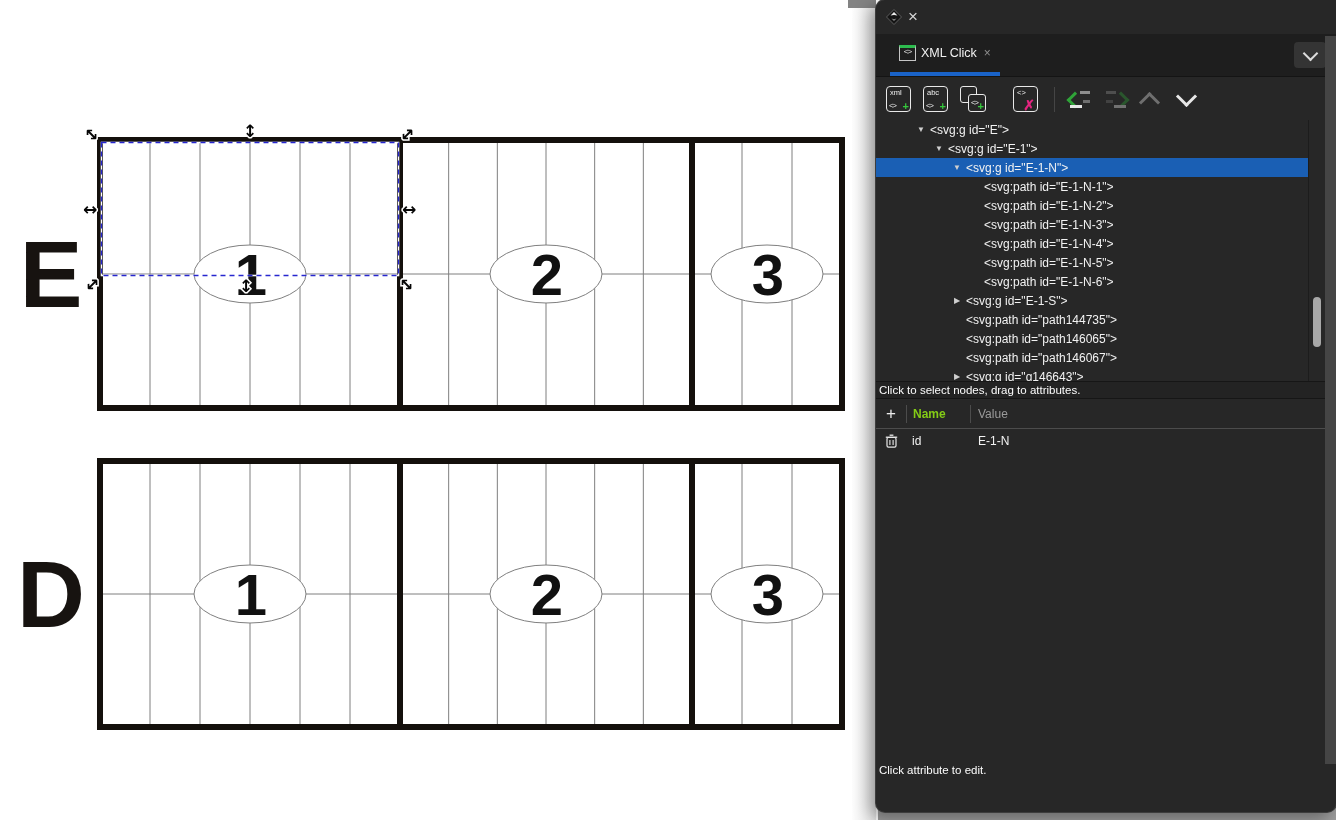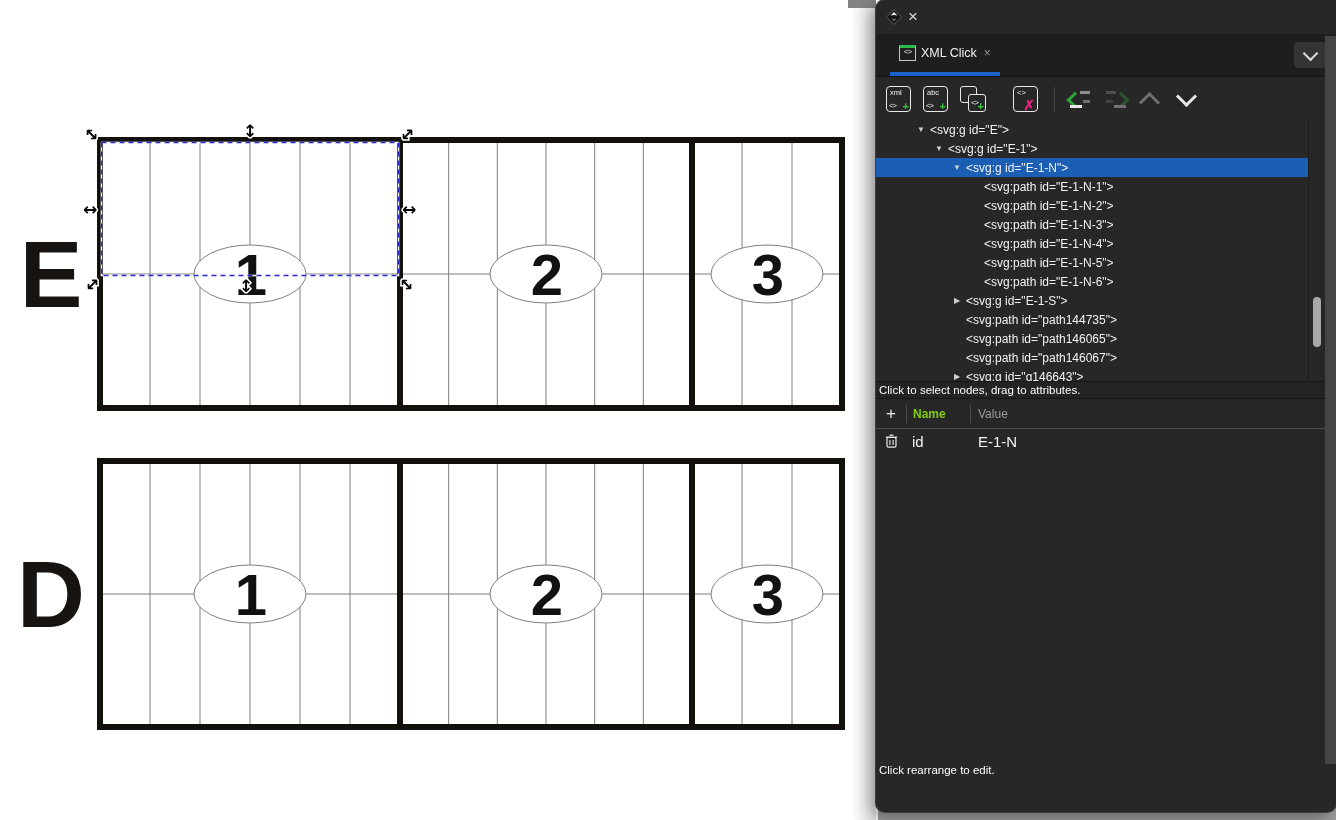--- a/index.html
+++ b/index.html
@@ -75,21 +75,21 @@
           font-size:11.5px;color:#fcfcfc;box-sizing:border-box}
   .status b,.edit-hint b{font-weight:normal}
 
   .attr-header{position:absolute;left:0;top:400px;width:449px;height:29px;display:flex;align-items:center;
                border-bottom:1px solid #4c4c4c;box-sizing:border-box}
   .add-btn{width:30px;text-align:center;font-size:17px;color:#ececec;flex:none}
   .vsep{width:1px;height:18px;background:#4c4c4c;flex:none}
   .h-name{width:57px;padding-left:6px;font-size:12px;font-weight:600;color:#84cc16;flex:none}
   .h-value{padding-left:7px;font-size:12px;font-weight:400;color:#9a9a9a}
   .attr-row{position:absolute;left:0;top:429px;width:449px;height:24px;display:flex;align-items:center;
-            font-size:15px;color:#f2f2f2}
+            font-size:12px;color:#f2f2f2}
   .trash-cell{width:30px;display:flex;justify-content:center;flex:none}
   .a-name{width:58px;padding-left:6px;flex:none}
   .a-value{padding-left:8px}
 
   .edit-hint{position:absolute;left:3px;top:764px;font-size:11.5px;color:#fcfcfc}
   .footer{position:absolute;left:3px;right:6px;top:784px;height:26px;display:flex;align-items:center}
   .footer .flabel{font-size:12px;color:#f2f2f2}
   .toggle{width:40px;height:21px;border-radius:11px;background:#3584e4;border:1px solid #1b1b1b;
           position:relative;margin-left:10px}
   .knob{position:absolute;right:1px;top:1px;width:17px;height:17px;border-radius:50%;
@@ -328,17 +328,17 @@
         <line x1="0.8" y1="3.2" x2="12.2" y2="3.2" stroke="#e8e8e8" stroke-width="1.3"></line>
         <line x1="4.6" y1="1.2" x2="8.4" y2="1.2" stroke="#e8e8e8" stroke-width="1.3"></line>
         <line x1="4.9" y1="6" x2="4.9" y2="11" stroke="#e8e8e8" stroke-width="1.1"></line>
         <line x1="8.1" y1="6" x2="8.1" y2="11" stroke="#e8e8e8" stroke-width="1.1"></line>
       </svg>
     </span>
     <span class="a-name">id</span>
     <span class="a-value">E-1-N</span>
   </div>
 
-  <div class="edit-hint" id="edit-hint"><b>Click</b><span> rearrange to edit.</span></div>
+  <div class="edit-hint" id="edit-hint"><b>Click</b><span> attribute to edit.</span></div>
 
 
   <div class="right-gutter"></div>
 </div>
 
 </body></html>

